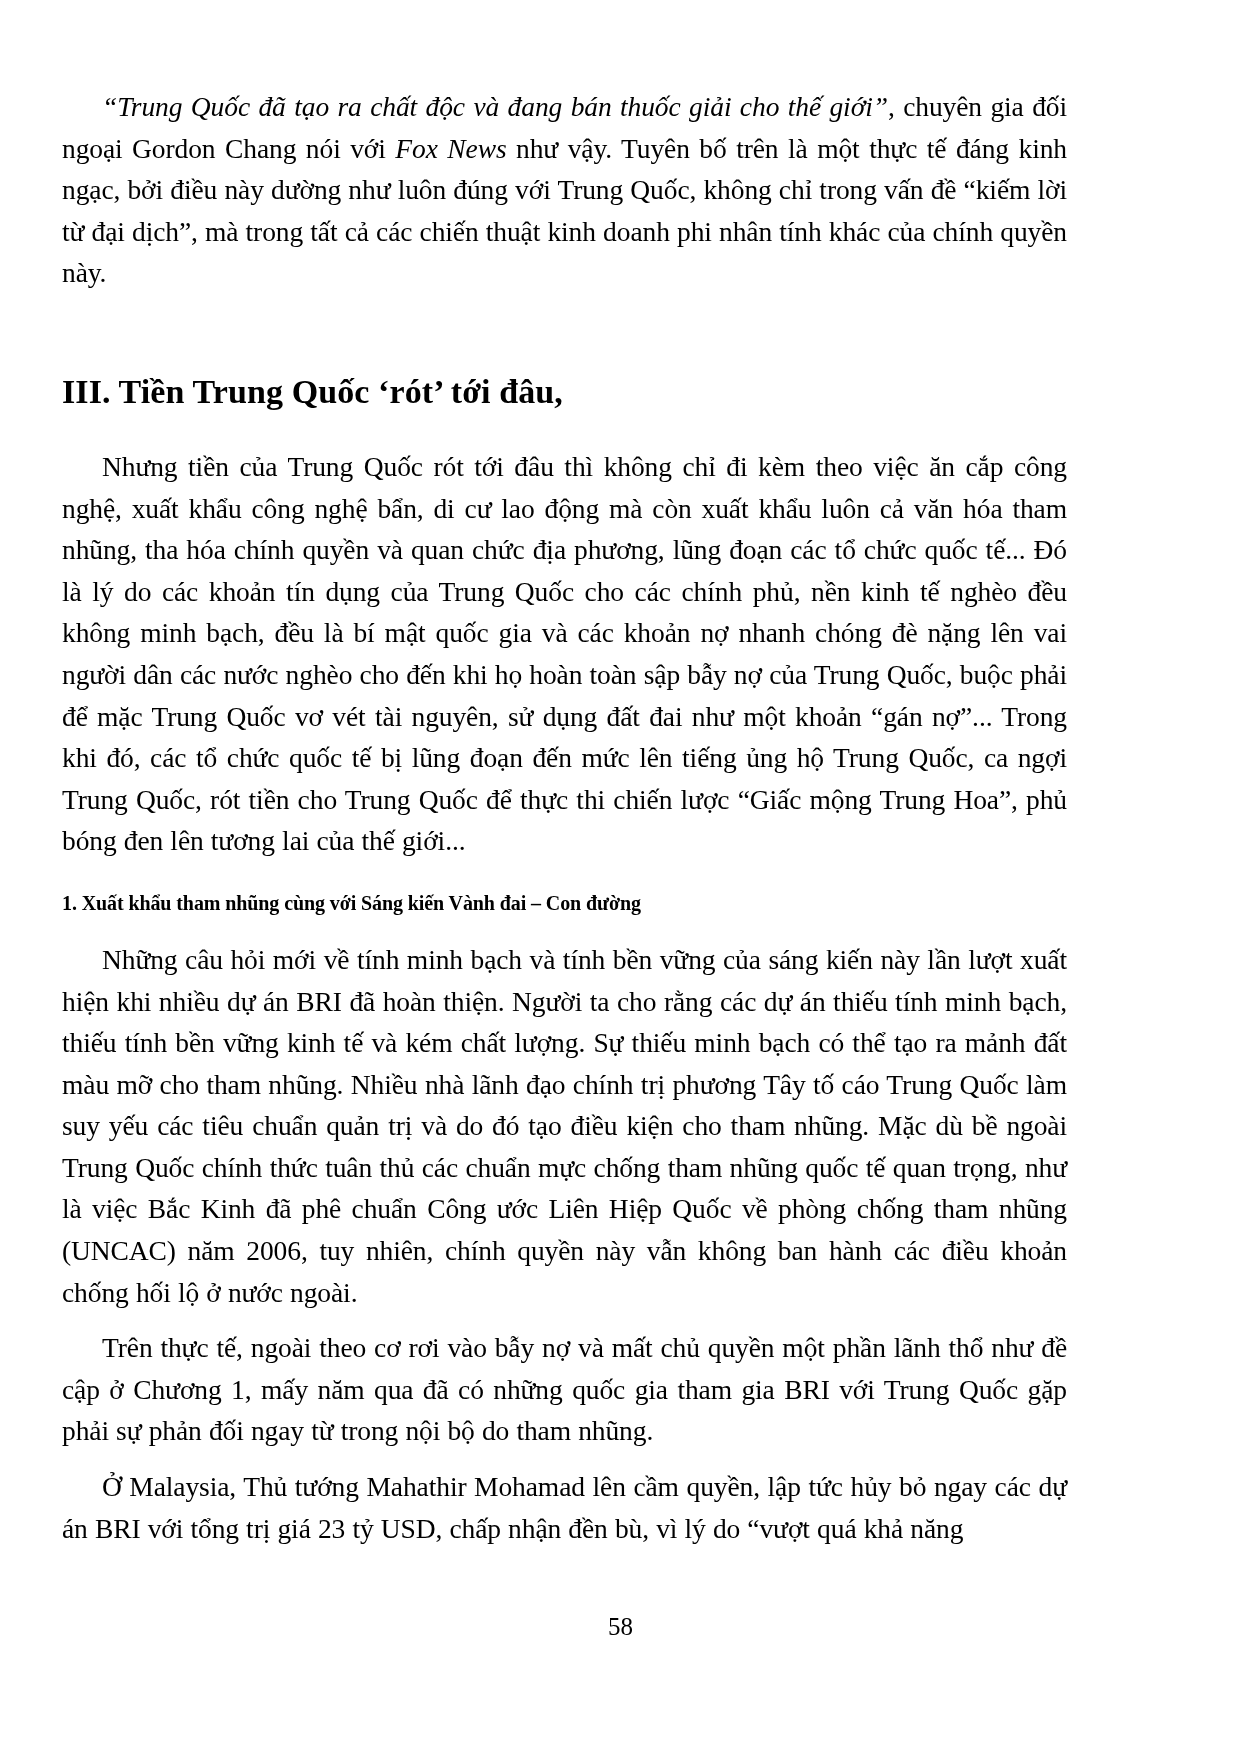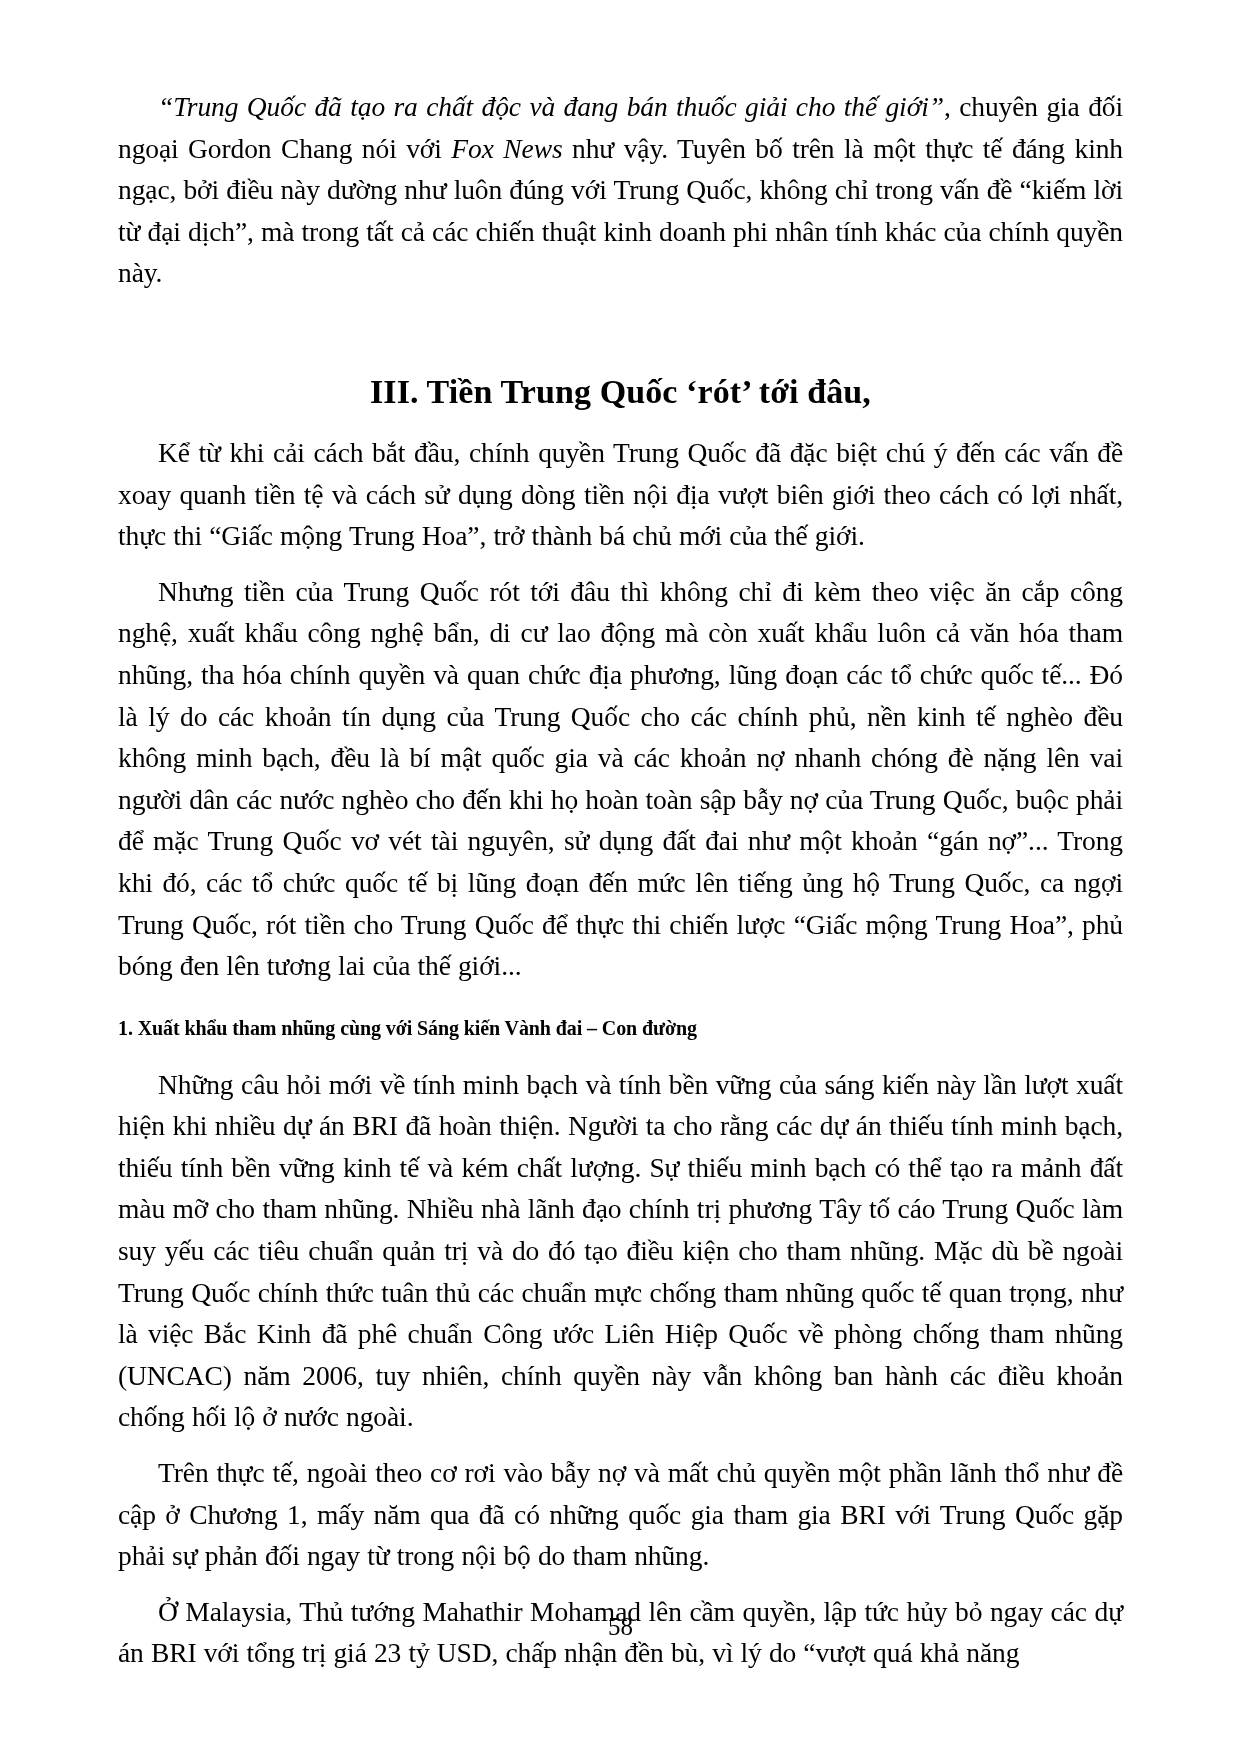--- a/index.html
+++ b/index.html
@@ -15,21 +15,21 @@
     color: #000000;
     overflow: hidden;
   }
   .page {
     position: absolute;
     left: 0;
     top: 0;
     width: 1241px;
     height: 1754px;
     box-sizing: border-box;
-    padding: 86px 118px 0 118px;
+    padding: 86px 118px 0 62px;
   }
   .textblock {
     width: 1005px;
   }
   p.para {
     margin: 0;
     text-align: justify;
     text-justify: inter-word;
     font-size: 27.5px;
     line-height: 41.6px;
@@ -39,21 +39,20 @@
     hyphens: none;
   }
   p.para.last-flush {
     margin-bottom: 12px;
   }
   .gap-after-intro { height: 74px; }
   .gap-before-sub   { height: 22px; }
 
   h1.section-title {
     margin: 0;
-    text-align: center;
     font-size: 34px;
     line-height: 48px;
     font-weight: bold;
     letter-spacing: 0.1px;
   }
   h1.section-title .line2 {
     display: block;
   }
   .gap-after-title { height: 16px; }
 
@@ -89,21 +88,20 @@
     <p class="para"><em>“Trung Quốc đã tạo ra chất độc và đang bán thuốc giải cho thế giới”</em><span>, chuyên gia đối ngoại Gordon Chang nói với </span><em>Fox News</em><span> như vậy. Tuyên bố trên là một thực tế đáng kinh ngạc, bởi điều này dường như luôn đúng với Trung Quốc, không chỉ trong vấn đề “kiếm lời từ đại dịch”, mà trong tất cả các chiến thuật kinh doanh phi nhân tính khác của chính quyền này.</span></p>
 
     <div class="gap-after-intro"></div>
 
     <h1 class="section-title">
       <span>III. Tiền Trung Quốc ‘rót’ tới đâu,</span>
     </h1>
 
     <div class="gap-after-title"></div>
 
-    <p class="para">Kể từ khi cải cách bắt đầu, chính quyền Trung Quốc đã đặc biệt chú ý đến các vấn đề xoay quanh tiền tệ và cách sử dụng dòng tiền nội địa vượt biên giới theo cách có lợi nhất, thực thi “Giấc mộng Trung Hoa”, trở thành bá chủ mới của thế giới.</p>
     <div class="para-space"></div>
     <p class="para">Nhưng tiền của Trung Quốc rót tới đâu thì không chỉ đi kèm theo việc ăn cắp công nghệ, xuất khẩu công nghệ bẩn, di cư lao động mà còn xuất khẩu luôn cả văn hóa tham nhũng, tha hóa chính quyền và quan chức địa phương, lũng đoạn các tổ chức quốc tế... Đó là lý do các khoản tín dụng của Trung Quốc cho các chính phủ, nền kinh tế nghèo đều không minh bạch, đều là bí mật quốc gia và các khoản nợ nhanh chóng đè nặng lên vai người dân các nước nghèo cho đến khi họ hoàn toàn sập bẫy nợ của Trung Quốc, buộc phải để mặc Trung Quốc vơ vét tài nguyên, sử dụng đất đai như một khoản “gán nợ”... Trong khi đó, các tổ chức quốc tế bị lũng đoạn đến mức lên tiếng ủng hộ Trung Quốc, ca ngợi Trung Quốc, rót tiền cho Trung Quốc để thực thi chiến lược “Giấc mộng Trung Hoa”, phủ bóng đen lên tương lai của thế giới...</p>
 
     <div class="gap-before-sub"></div>
 
     <h2 class="subsection-title">1. Xuất khẩu tham nhũng cùng với Sáng kiến Vành đai – Con đường</h2>
 
     <div class="gap-after-sub"></div>
 
     <p class="para">Những câu hỏi mới về tính minh bạch và tính bền vững của sáng kiến này lần lượt xuất hiện khi  nhiều dự án BRI đã hoàn thiện. Người ta cho rằng các dự án thiếu tính minh bạch, thiếu tính bền vững kinh tế và kém chất lượng. Sự thiếu minh bạch có thể tạo ra mảnh đất màu mỡ cho tham nhũng. Nhiều nhà lãnh đạo chính trị phương Tây tố cáo Trung Quốc làm suy yếu các tiêu chuẩn quản trị và do đó tạo điều kiện cho tham nhũng. Mặc dù bề ngoài Trung Quốc chính thức tuân thủ các chuẩn mực chống tham nhũng quốc tế quan trọng, như là việc Bắc Kinh đã phê chuẩn Công ước Liên Hiệp Quốc về phòng chống tham nhũng (UNCAC) năm 2006, tuy nhiên, chính quyền này vẫn không ban hành các điều khoản chống hối lộ ở nước ngoài.</p>

